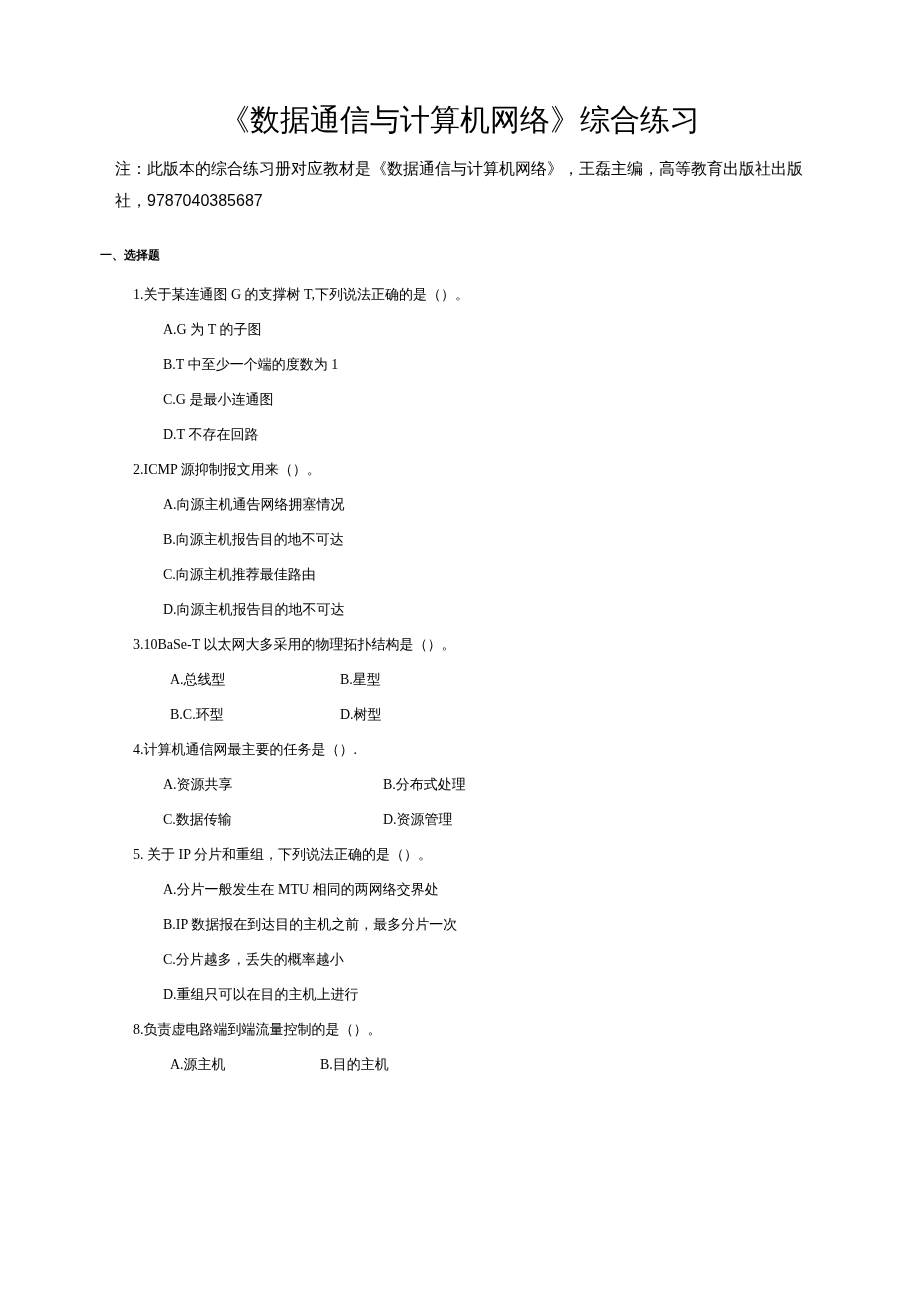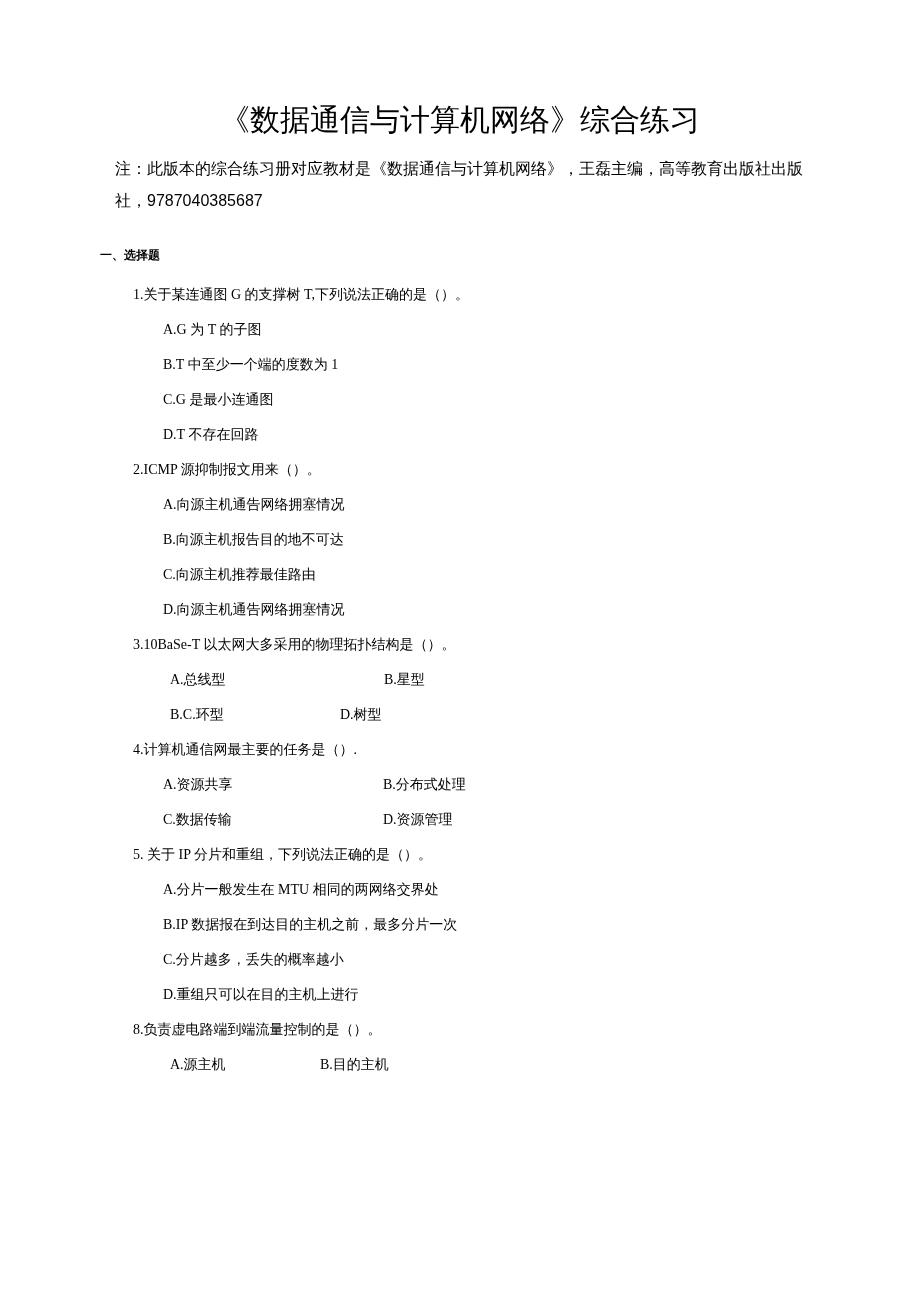--- a/index.html
+++ b/index.html
@@ -86,27 +86,27 @@
       <div class="opt">D.T 不存在回路</div>
     </div>
   </div>
 
   <div class="question">
     <div class="q-text">2.ICMP 源抑制报文用来（）。</div>
     <div class="options-vertical">
       <div class="opt">A.向源主机通告网络拥塞情况</div>
       <div class="opt">B.向源主机报告目的地不可达</div>
       <div class="opt">C.向源主机推荐最佳路由</div>
-      <div class="opt">D.向源主机通告网络拥塞情况</div>
+      <div class="opt">D.向源主机报告目的地不可达</div>
     </div>
   </div>
 
   <div class="question">
     <div class="q-text">3.10BaSe-T 以太网大多采用的物理拓扑结构是（）。</div>
-    <div class="options-row" style="margin-left:55px;gap:44px;">
+    <div class="options-row" style="margin-left:55px;">
       <div class="opt">A.总线型</div>
       <div class="opt">B.星型</div>
     </div>
     <div class="options-row" style="margin-left:55px;">
       <div class="opt">B.C.环型</div>
       <div class="opt">D.树型</div>
     </div>
   </div>
 
   <div class="question">

